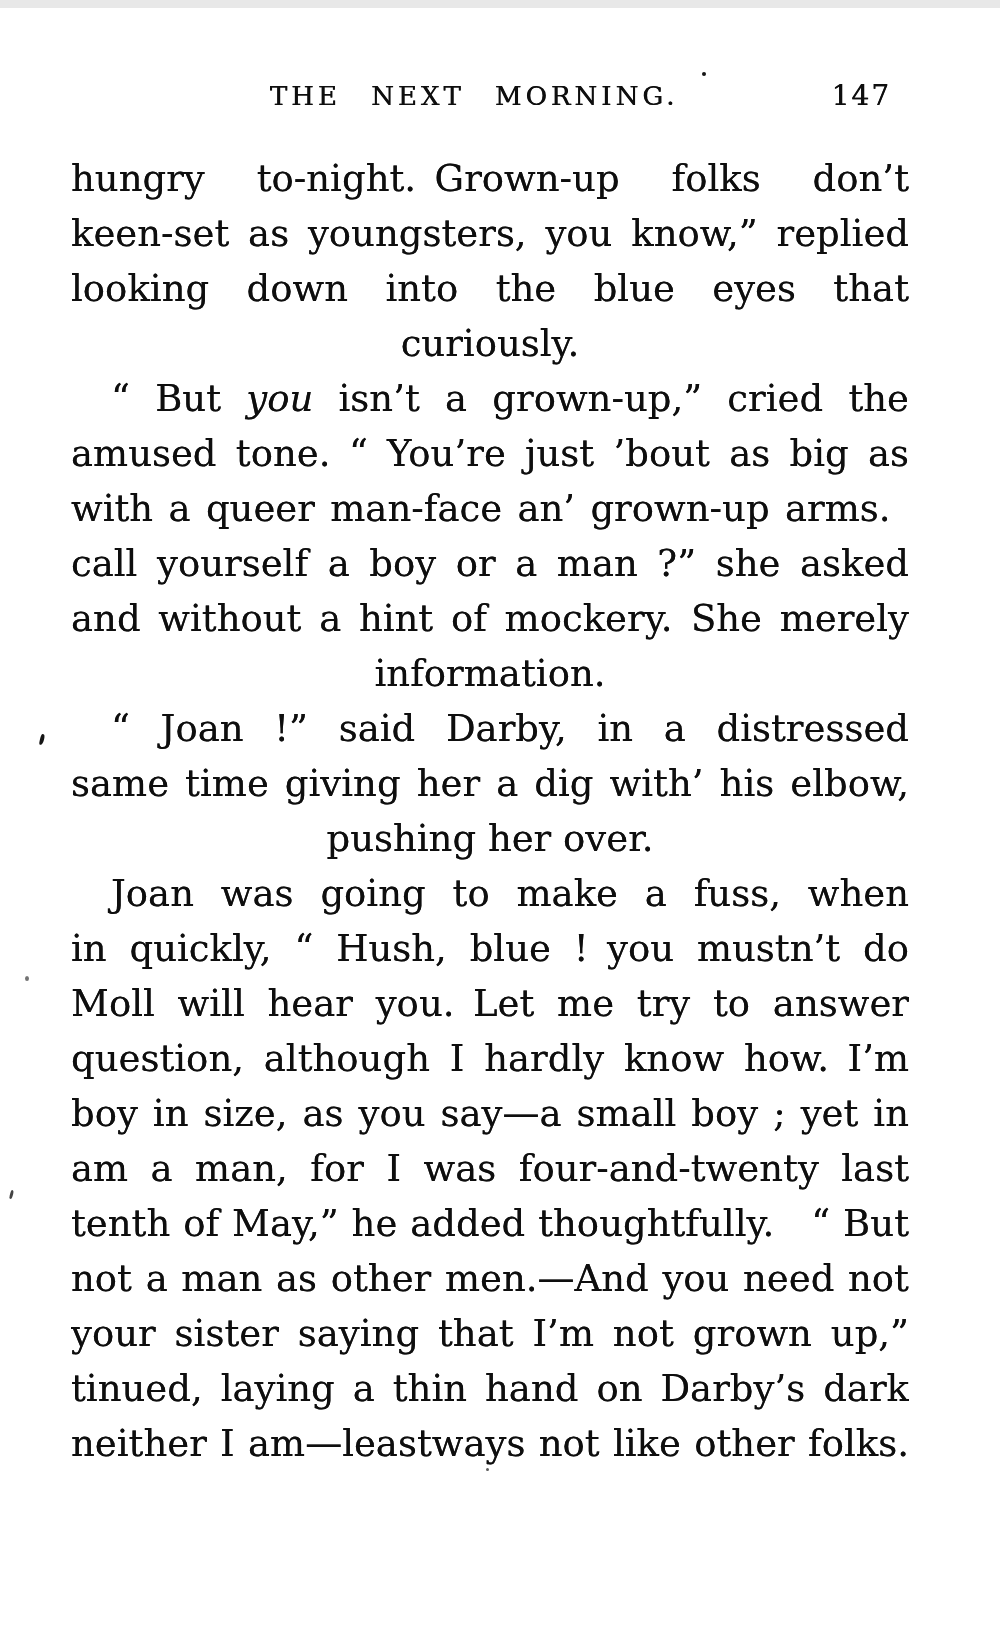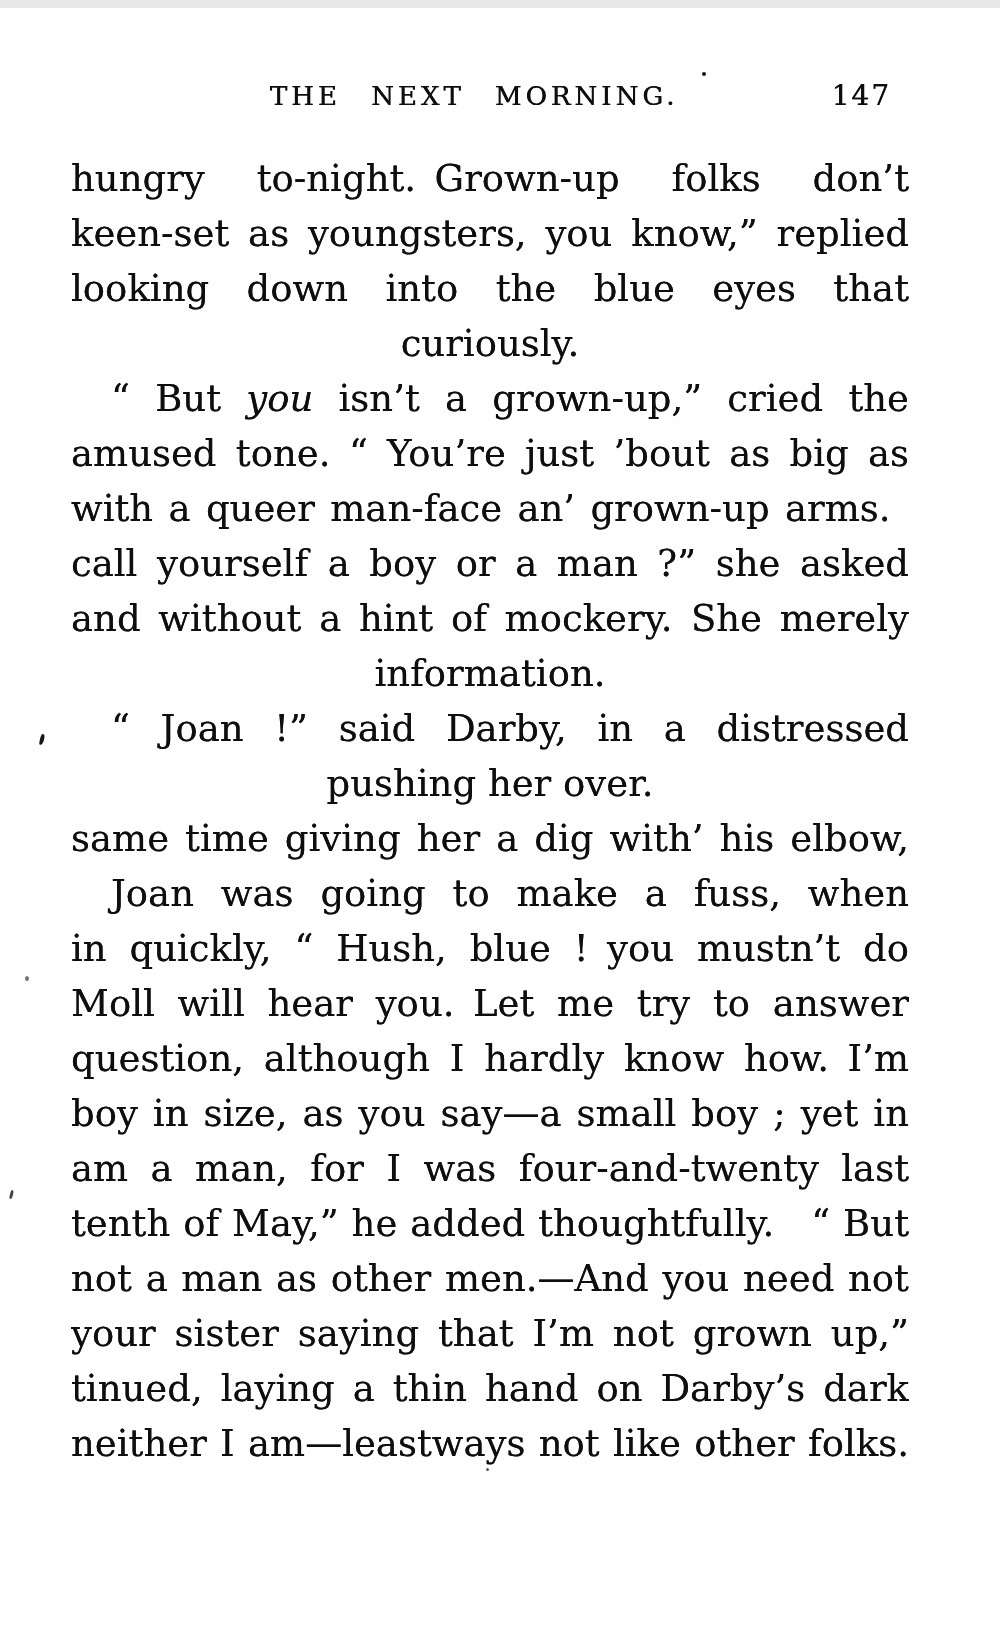--- a/index.html
+++ b/index.html
@@ -92,22 +92,22 @@
       <div class="para">
         <div class="line j ind"><span>“ But </span><em>you</em><span> isn’t a grown-up,” cried the child, in an</span></div>
         <div class="line j"><span>amused tone. “ You’re just ’bout as big as Darby, only</span></div>
         <div class="line j"><span>with a queer man-face an’ grown-up arms. Does you</span></div>
         <div class="line j"><span>call yourself a boy or a man ?” she asked seriously,</span></div>
         <div class="line j"><span>and without a hint of mockery. She merely desired</span></div>
         <div class="line l"><span>information.</span></div>
       </div>
       <div class="para">
         <div class="line j ind"><span>“ Joan !” said Darby, in a distressed whisper, at the</span></div>
+        <div class="line j"><span>same time giving her a dig with’ his elbow, almost</span></div>
         <div class="line l"><span>pushing her over.</span></div>
-        <div class="line j"><span>same time giving her a dig with’ his elbow, almost</span></div>
       </div>
       <div class="para">
         <div class="line j ind"><span>Joan was going to make a fuss, when Bambo put</span></div>
         <div class="line j"><span>in quickly, “ Hush, blue ! you mustn’t do that, or</span></div>
         <div class="line j"><span>Moll will hear you. Let me try to answer your</span></div>
         <div class="line j"><span>question, although I hardly know how. I’m only a</span></div>
         <div class="line j"><span>boy in size, as you say—a small boy ; yet in years I</span></div>
         <div class="line j"><span>am a man, for I was four-and-twenty last October, the</span></div>
         <div class="line j"><span>tenth of May,” he added thoughtfully.  “ But I’m</span></div>
         <div class="line j"><span>not a man as other men.—And you need not mind</span></div>

